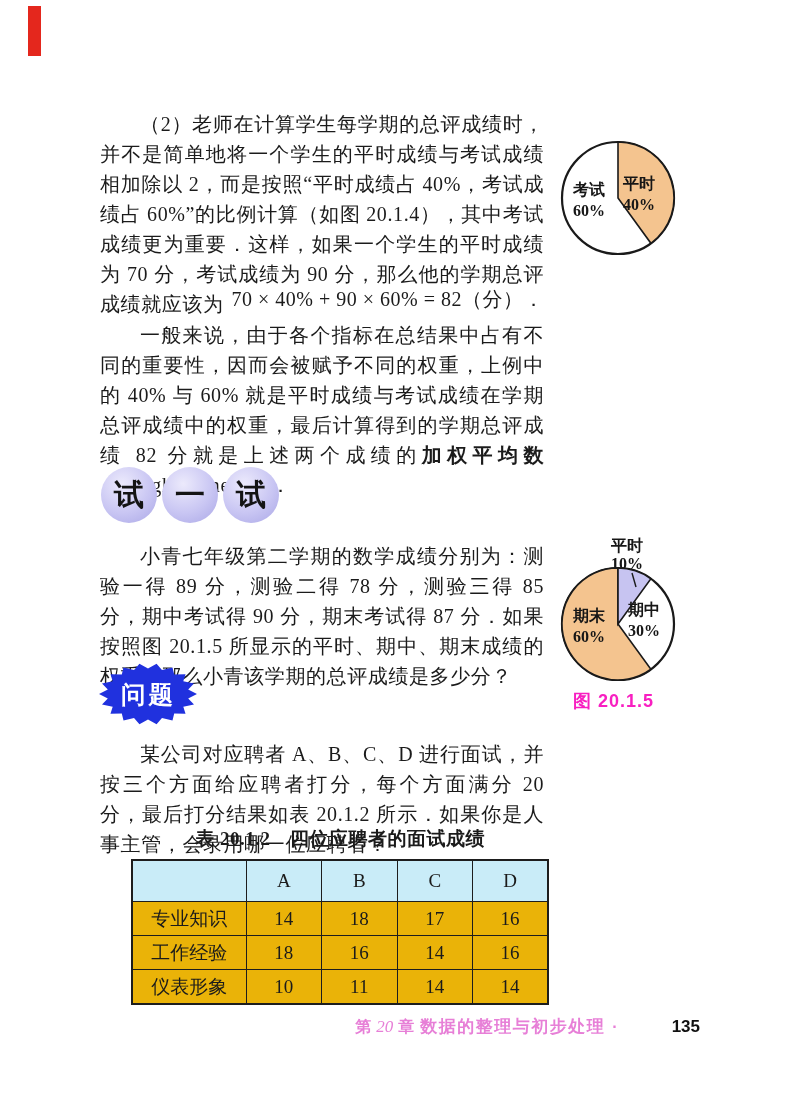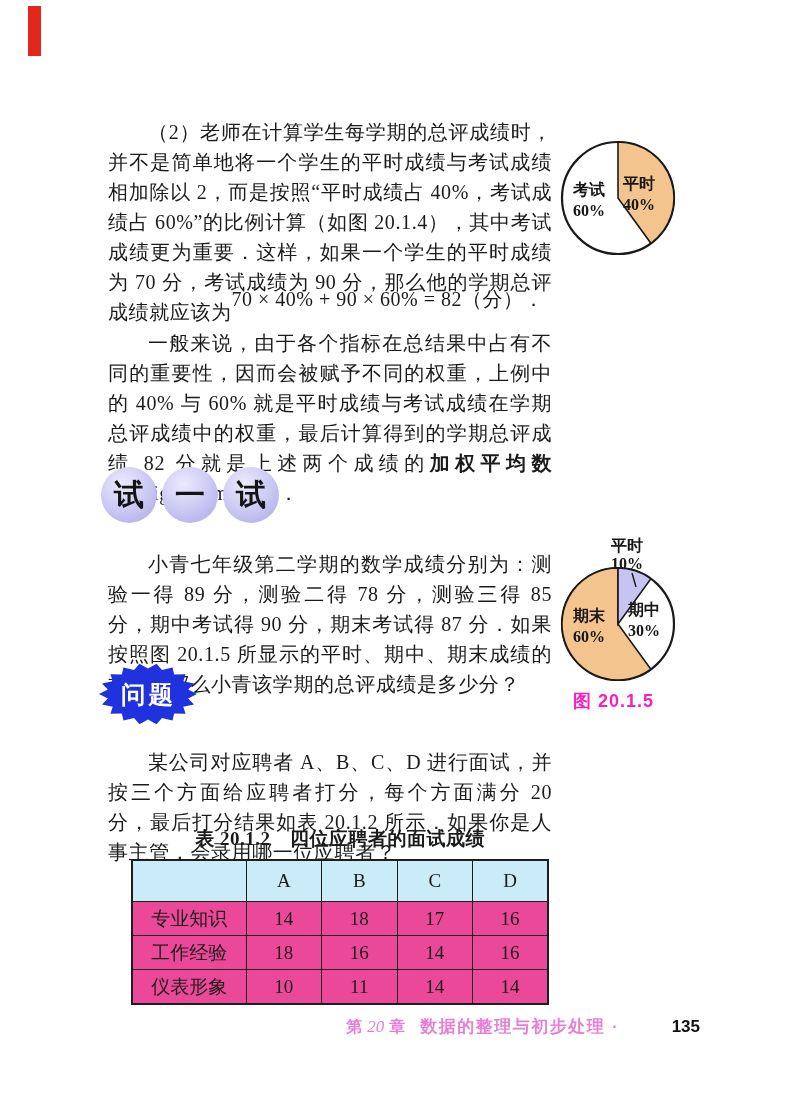--- a/index.html
+++ b/index.html
@@ -4,21 +4,21 @@
 <style>
   html,body { margin:0; padding:0; }
   body {
     width:800px; height:1108px; position:relative; background:#ffffff;
     font-family:"Liberation Serif","DejaVu Serif",serif; color:#1b1b1b;
     overflow:hidden;
   }
   .red-tab { position:absolute; left:28px; top:6px; width:13px; height:50px; background:#e4271d; }
 
   .para {
-    position:absolute; left:100px; width:444px; margin:8px;
+    position:absolute; left:100px; width:444px; margin:0;
     font-size:20px; line-height:30px; text-align:justify; text-justify:inter-character;
     text-indent:2em; letter-spacing:0.6px;
   }
   #p1 { top:109px; }
   #p2 { top:320px; }
   #p3 { top:541px; }
   #p4 { top:739px; }
   .bold-term { font-weight:bold; }
 
   .formula {
@@ -46,30 +46,30 @@
   .pie-label { font-family:"Liberation Serif","DejaVu Serif",serif; font-size:16px; font-weight:600; fill:#161616; }
 
   .table-wrap { position:absolute; left:103px; top:826px; width:418px;padding-left:28px; }
   .table-title { text-align:center; font-weight:bold; font-size:19px; margin:0 0 7px 0; letter-spacing:0.5px; }
   table.score { border-collapse:collapse; width:100%; table-layout:fixed; border:2px solid #1d1d1d; }
   table.score th, table.score td {
     border:1.5px solid #1d1d1d; text-align:center; vertical-align:middle;
     font-size:19px; font-weight:normal; padding:0;
   }
   table.score thead th { background:#c9ecf8; height:40px; }
-  table.score tbody td { background:#ec4899; height:33px; }
+  table.score tbody td { background:#eab308; height:33px; }
   col.c-label { width:114px; }
 
   .footer {
     position:absolute; top:1005px; right:100px; display:flex; align-items:baseline;
     color:#e77fd7; font-family:"Liberation Sans","DejaVu Sans",sans-serif; white-space:nowrap;
   }
   .footer .ch { font-size:16px; font-weight:600; }
   .footer .num { font-family:"Liberation Serif","DejaVu Serif",serif; font-style:italic; font-size:17px; margin:12px 5px; }
-  .footer .title { font-size:17px; font-weight:700; margin-left:15px; letter-spacing:1.5px; }
+  .footer .title { font-size:17px; font-weight:700; margin-left:6px; letter-spacing:1.5px; }
   .footer .dot { margin:0 7px; font-weight:700; }
   .footer .page { color:#111111; font-size:17px; font-weight:600;margin-left:47px; }
 </style>
 </head>
 <body>
 
 <div>
 
   <div class="red-tab"></div>
 

